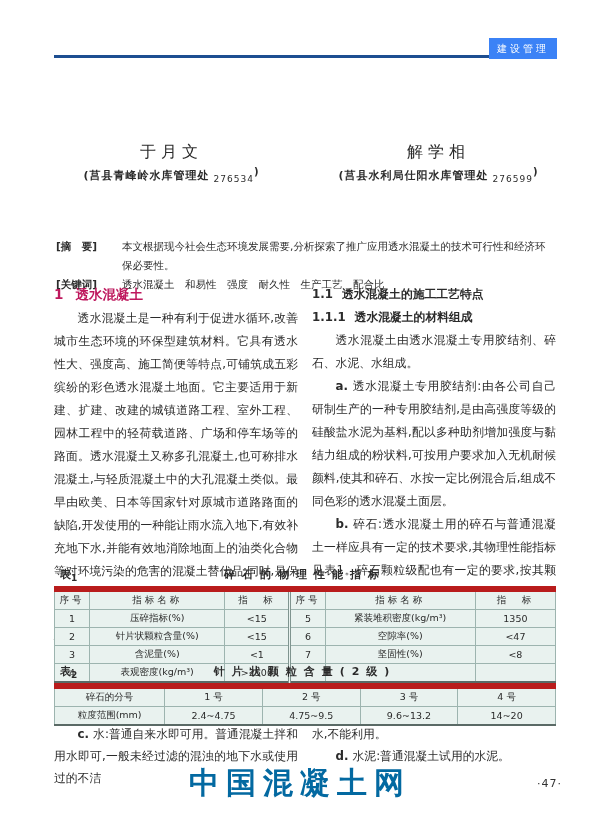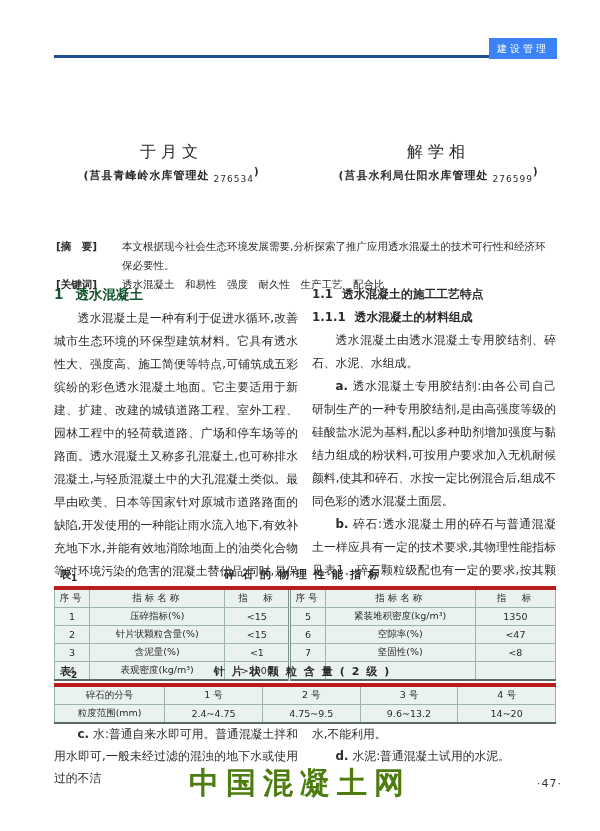--- a/index.html
+++ b/index.html
@@ -22,46 +22,46 @@
   .aff-close{font-size:10px;vertical-align:4px;}
   
   .abstract-block{position:absolute;top:237px;left:56px;width:498px;font-size:10.5px;line-height:19px;}
   .abs-row{display:flex;}
   .abs-label{font-weight:bold;white-space:nowrap;margin-right:25px;}
   .abs-text{flex:1;}
   
   .body-cols{position:absolute;top:283px;left:54px;width:502px;display:flex;gap:14px;
         font-size:11.8px;line-height:23px;text-align:justify;}
   .col{flex:1;min-width:0;}
-  .sec1-head{color:#14532d;font-weight:bold;font-size:13.5px;line-height:22px;margin-bottom:2px;}
+  .sec1-head{color:#be185d;font-weight:bold;font-size:13.5px;line-height:22px;margin-bottom:2px;}
   .sec1-num{margin-right:12px;}
   .sub-head{font-weight:bold;line-height:23px;}
   .sub-num{margin-right:9px;}
   p{margin:0;text-indent:2em;}
   p.no-indent{text-indent:0;}
   .marker{font-weight:bold;margin-right:4px;}
   
   .tbl-block{position:absolute;left:54px;width:502px;}
   .t1-block{top:567px;}
   .t2-block{top:664px;}
   .tbl-caption-row{position:relative;height:19px;font-size:11px;}
   .tbl-label{position:absolute;left:6px;top:0;font-weight:bold;}
   .tbl-label .sub{font-size:9px;vertical-align:-3px;}
   .tbl-caption{text-align:center;font-weight:bold;letter-spacing:7px;}
   table{width:100%;border-collapse:collapse;background:#e9f2ef;font-size:9.5px;table-layout:fixed;
-        border-top:4px solid #b91c1c;border-bottom:2px solid #5a6a66;}
+        border-top:6px solid #b91c1c;border-bottom:2px solid #5a6a66;}
   th,td{border:1px solid #9db4af;padding:1px 3px;text-align:center;height:15px;font-weight:normal;
         overflow:hidden;white-space:nowrap;}
   th{letter-spacing:3px;}
   td.divider,th.divider{border-left:3px double #7f948f;}
   
   .bottom-cols{position:absolute;top:723px;left:54px;width:502px;display:flex;gap:14px;
         font-size:11.8px;line-height:22px;text-align:justify;}
   
-  .watermark{position:absolute;top:763px;left:0;width:100%;text-align:center;color:#4d7c0f;
+  .watermark{position:absolute;top:763px;left:0;width:100%;text-align:center;color:#0369a1;
         font-family:"DejaVu Serif",serif;font-weight:bold;font-size:30px;letter-spacing:7px;}
   .pagenum{position:absolute;top:777px;right:38px;font-size:11px;color:#333333;letter-spacing:1px;}
 </style>
 </head>
 <body>
 
 <div class="page">
 
   <div class="header-rule"></div>
   <div class="header-tag">建设管理</div>

